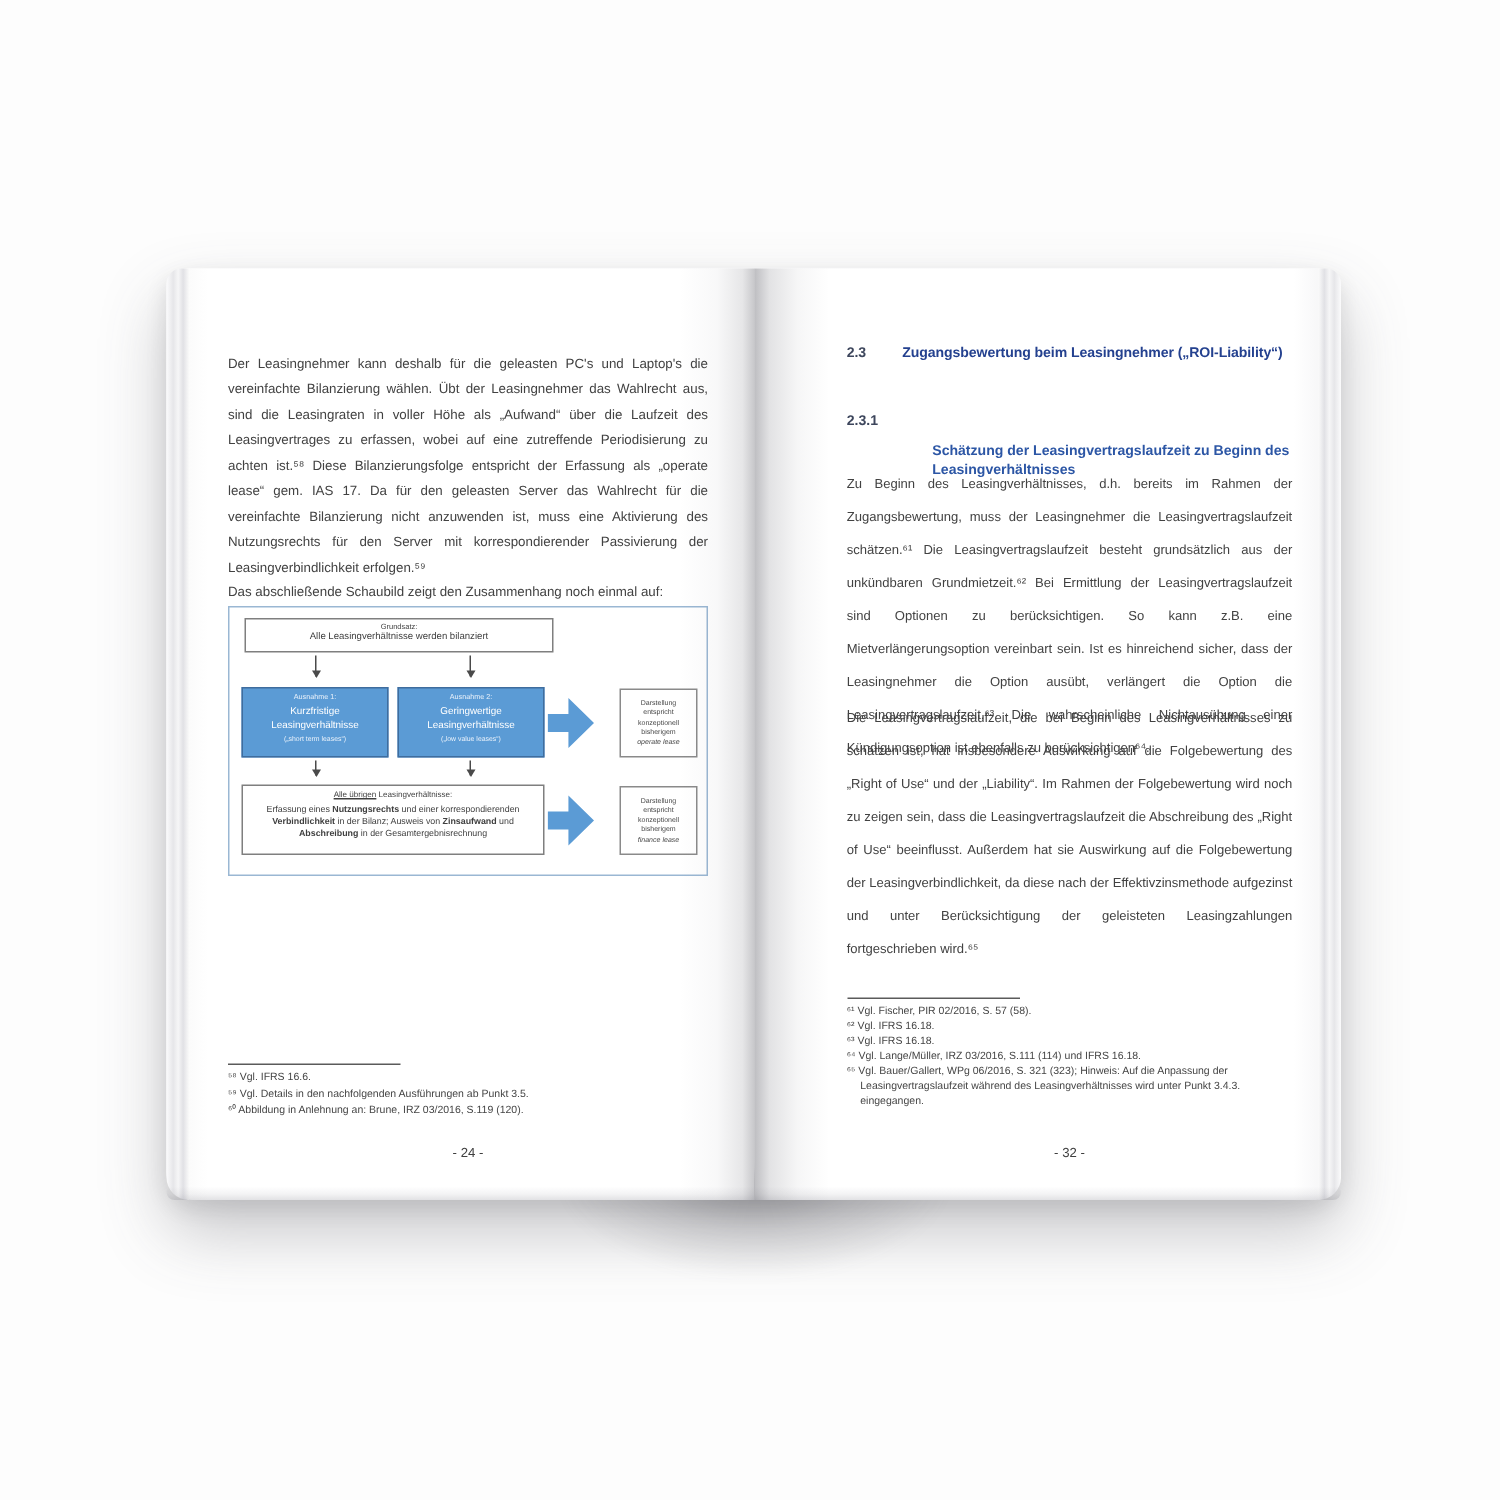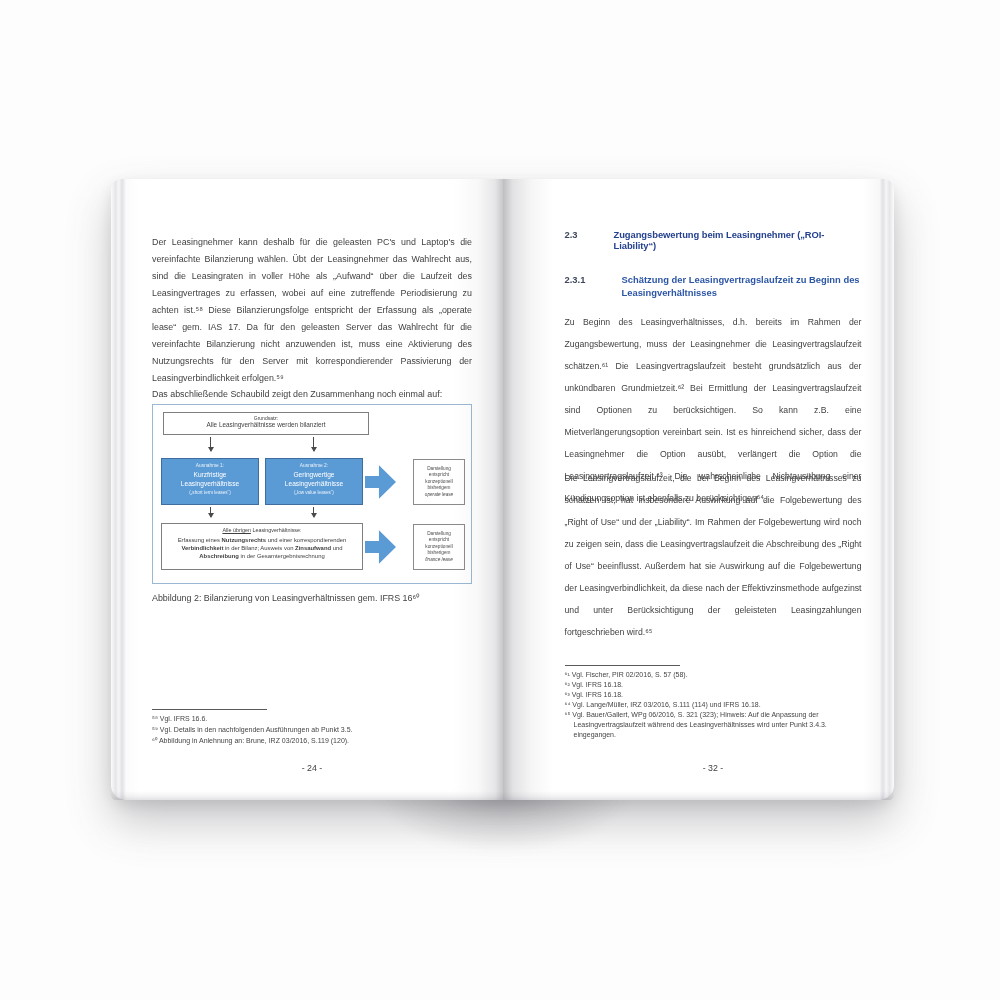--- a/index.html
+++ b/index.html
@@ -51,24 +51,24 @@
   .content{position:absolute;top:0;height:100%;z-index:2;}
   .page-left .content{left:41px;width:320px;}
   .page-right .content{left:62px;width:297px;}
   .abs{position:absolute;left:0;right:0;}
   .body-text{font-size:8.9px;line-height:17px;text-align:justify;color:#424242;}
   .rp .body-text{font-size:8.7px;line-height:22px;}
   .lead-line{font-size:8.9px;color:#424242;}
   
   .hrow{display:flex;font-weight:bold;}
   .hnum{flex:0 0 37px;color:#3d465c;}
-  .h1 {font-size:9.4px;letter-spacing:-.05px;color:#24418f;gap:12px;}
+  .h1 {font-size:9.4px;letter-spacing:-.05px;color:#24418f;}
   .h1 .htext{color:#24418f;}
   .h2 {font-size:9.4px;color:#2c56a5;line-height:13px;gap:20px;}
-  .h2 .htext{color:#2c56a5;}
+  .h2 .htext{color:#2c56a5;margin-top:20px;}
   
   .fig-frame{position:absolute;left:0;top:225px;width:320px;height:180px;border:1px solid #9ab7d3;background:#fff;box-sizing:border-box;}
   .fbox{position:absolute;box-sizing:border-box;background:#fff;border:1px solid #7f7f7f;text-align:center;color:#3f3f3f;}
   .fbox.principle{left:10px;top:7px;width:206px;height:23px;padding-top:2px;}
   .f-tiny{font-size:5px;line-height:6px;}
   .f-mid{font-size:6.4px;line-height:8px;}
   .bluebox{position:absolute;box-sizing:border-box;background:#5b9bd5;border:1px solid #3f6d9e;color:#fff;text-align:center;top:53px;width:98px;height:47px;padding-top:3px;}
   .bluebox.b1{left:8px;} .bluebox.b2{left:112px;}
   .b-label{font-size:4.8px;line-height:7px;color:#eaf2fb;}
   .b-title{font-size:6.6px;line-height:8.5px;margin-top:2px;white-space:pre-line;}
@@ -155,21 +155,20 @@
         <div class="farrow fa2"></div>
         <div class="notebox n2">
           <div class="n-text">Darstellung
 entspricht
 konzeptionell
 bisherigem</div>
           <div class="n-it">finance lease</div>
         </div>
       </div>
 
-      <div class="abs caption" style="top:412px">Abbildung 2: Bilanzierung von Leasingverhältnissen gem. IFRS 16⁶⁰</div>
 
       <div class="abs fnrule" style="top:530px"></div>
       <div class="abs" style="top:534px">
         <div class="fn">⁵⁸ Vgl. IFRS 16.6.</div>
         <div class="fn">⁵⁹ Vgl. Details in den nachfolgenden Ausführungen ab Punkt 3.5.</div>
         <div class="fn">⁶⁰ Abbildung in Anlehnung an: Brune, IRZ 03/2016, S.119 (120).</div>
       </div>
 
       <div class="abs pagenum" style="top:584px">- 24 -</div>
     </div>

